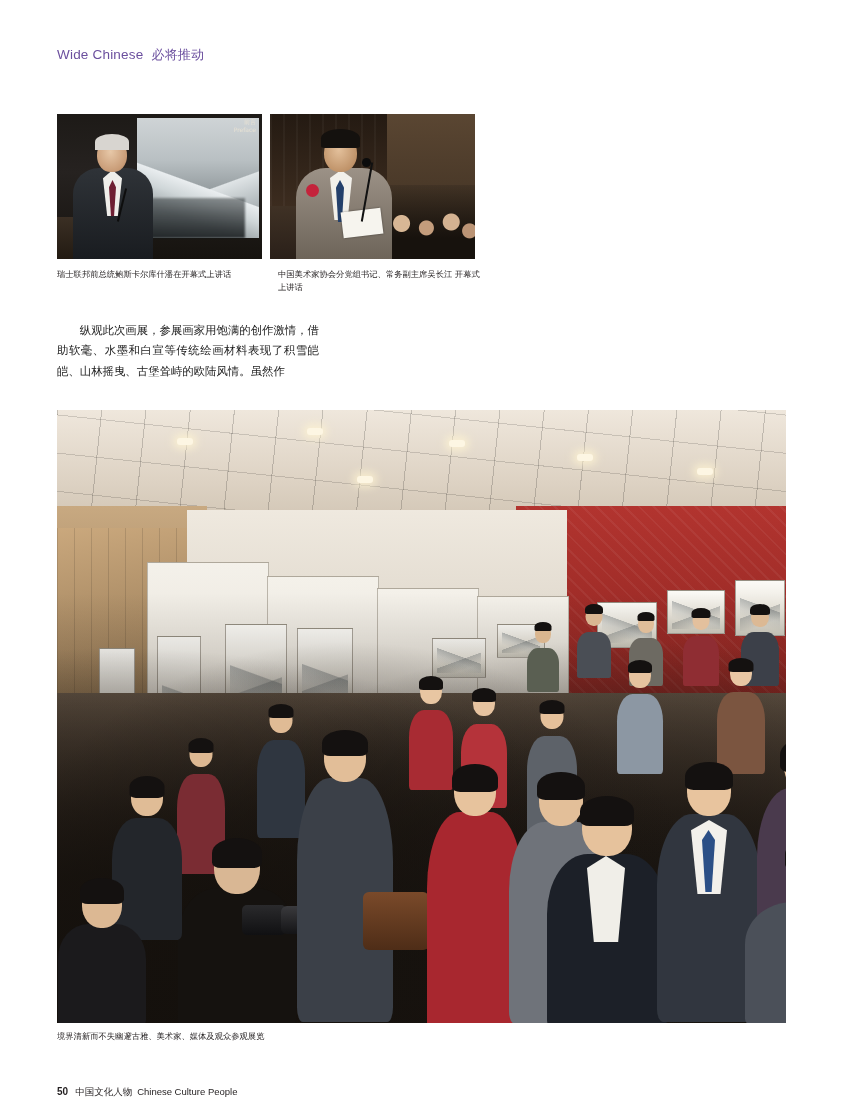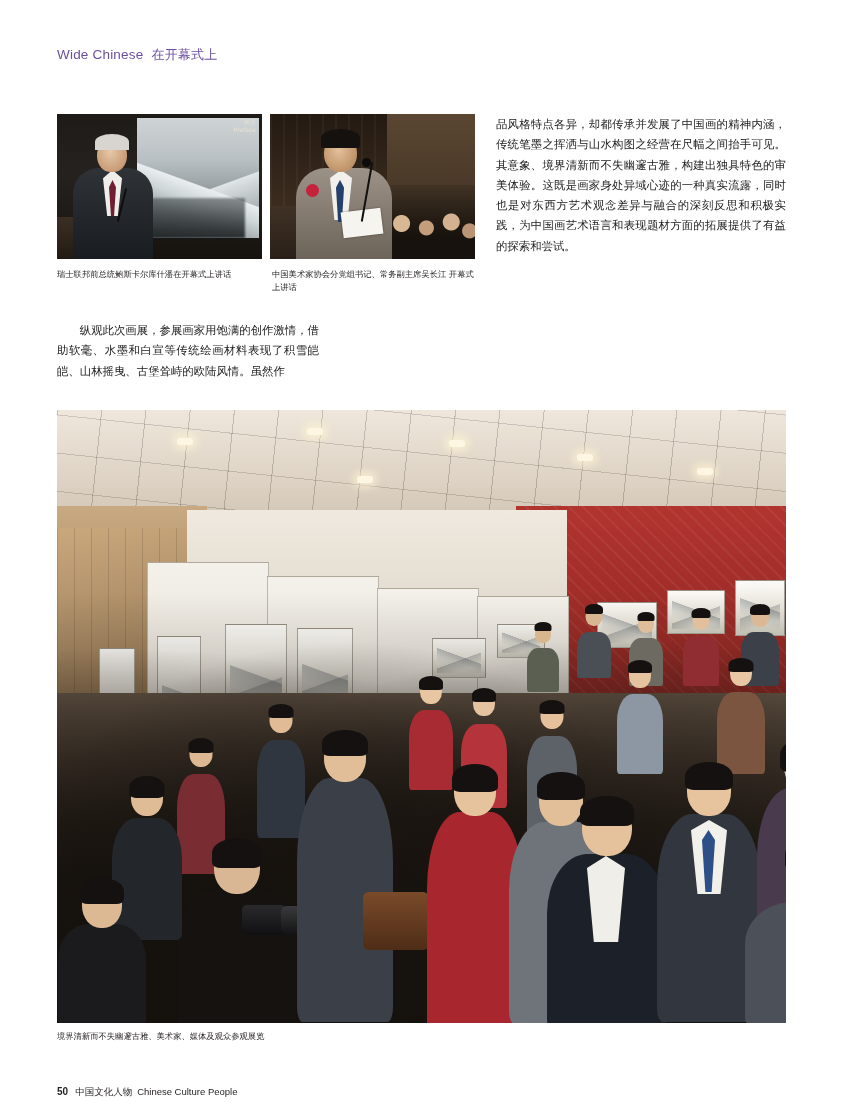--- a/index.html
+++ b/index.html
@@ -193,21 +193,21 @@
 
   
   .cap {
     position: absolute;
     font-family: "DejaVu Sans", sans-serif;
     font-size: 8.3px;
     line-height: 1.55;
     color: #231f20;
   }
   .cap-1 { left: 57px; top: 268px; width: 206px; }
-  .cap-2 { left: 272px; top: 268px; width: 206px; }
+  .cap-2 { left: 278px; top: 268px; width: 206px; }
 
   
   .col {
     position: absolute;
     font-family: "DejaVu Sans", sans-serif;
     font-size: 11.4px;
     line-height: 1.78;
     color: #1b1b1b;
     text-align: justify;
   }
@@ -339,21 +339,21 @@
     margin-top: 16px;
   }
   .footer .pg { font-weight: bold; font-size: 10px; }
   .footer .cn { font-family: "DejaVu Sans", sans-serif; margin-left: 7px; }
   .footer .en { margin-left: 5px; font-family: "Liberation Sans", sans-serif; }
 </style>
 </head>
 <body>
 
 <div class="page-header">
-  <span class="en">Wide Chinese</span><span class="cn">在开幕式上</span>
+  <span class="en">Wide Chinese</span><span class="cn">必将推动</span>
 </div>
 
 <div class="top-photos">
 
   <div class="photo photo-1">
     <div class="p1-bg"></div>
     <div class="p1-painting"></div>
     <div class="p1-caption-top">前言<br>Preface</div>
     <div class="p1-lectern"></div>
     <div class="p1-man-body"></div>
@@ -385,21 +385,20 @@
 
 <div class="cap cap-1">瑞士联邦前总统鲍斯卡尔库什潘在开幕式上讲话</div>
 <div class="cap cap-2">中国美术家协会分党组书记、常务副主席吴长江
 开幕式上讲话</div>
 
 <div class="col col-left">
   <p class="indent">纵观此次画展，参展画家用饱满的创作激情，借助软毫、水墨和白宣等传统绘画材料表现了积雪皑皑、山林摇曳、古堡耸峙的欧陆风情。虽然作</p>
 </div>
 
 <div class="col col-right">
-  <p>品风格特点各异，却都传承并发展了中国画的精神内涵，传统笔墨之挥洒与山水构图之经营在尺幅之间抬手可见。其意象、境界清新而不失幽邃古雅，构建出独具特色的审美体验。这既是画家身处异域心迹的一种真实流露，同时也是对东西方艺术观念差异与融合的深刻反思和积极实践，为中国画艺术语言和表现题材方面的拓展提供了有益的探索和尝试。</p>
 </div>
 
 <div class="big-photo">
   <div class="bp-ceiling"></div>
   <div class="bp-light" style="left:120px;top:28px;"></div>
   <div class="bp-light" style="left:250px;top:18px;"></div>
   <div class="bp-light" style="left:392px;top:30px;"></div>
   <div class="bp-light" style="left:520px;top:44px;"></div>
   <div class="bp-light" style="left:640px;top:58px;"></div>
   <div class="bp-light" style="left:300px;top:66px;"></div>

